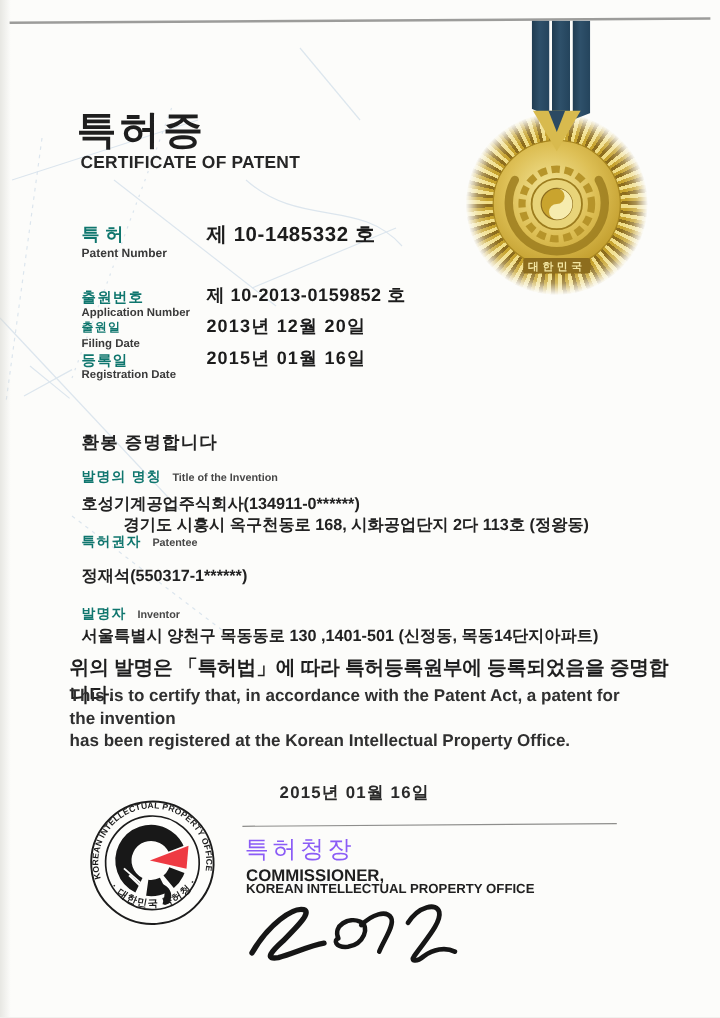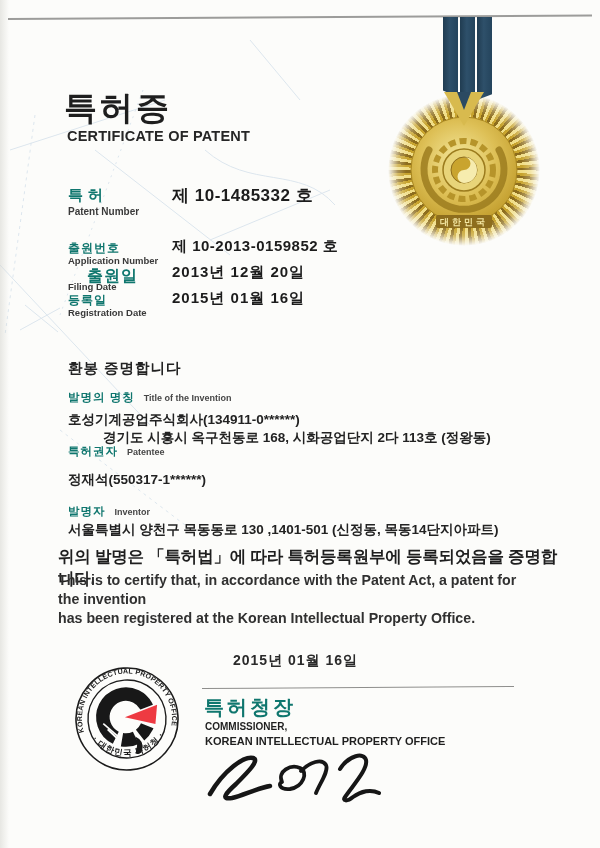--- a/index.html
+++ b/index.html
@@ -36,21 +36,21 @@
   .val{font-weight:700;color:#1c1c1c;}
 
   .f-patent-ko{left:68px;top:186px;font-size:15px;letter-spacing:5px;}
   .f-patent-en{left:68px;top:206px;font-size:10px;}
   .f-patent-val{left:172px;top:184px;font-size:17px;letter-spacing:.5px;}
 
   .f-app-ko{left:68px;top:240px;font-size:12px;letter-spacing:1px;}
   .f-app-en{left:68px;top:255px;font-size:9.5px;}
   .f-app-val{left:172px;top:237px;font-size:15px;letter-spacing:.5px;}
 
-  .f-fil-ko{left:68px;top:266px;font-size:16px;letter-spacing:1px;margin-left:19px;}
+  .f-fil-ko{left:68px;top:266px;font-size:10px;letter-spacing:1px;}
   .f-fil-en{left:68px;top:281px;font-size:9.5px;}
   .f-fil-val{left:172px;top:263px;font-size:15px;letter-spacing:1px;}
 
   .f-reg-ko{left:68px;top:292px;font-size:12px;letter-spacing:1px;}
   .f-reg-en{left:68px;top:307px;font-size:9.5px;}
   .f-reg-val{left:172px;top:289px;font-size:15px;letter-spacing:1px;}
 
   .sec-label{display:flex;align-items:baseline;gap:9px;}
   .sec-label .lbl-ko{font-size:11.5px;letter-spacing:1px;}
   .sec-label .lbl-en{font-size:9px;font-weight:600;color:#474747;margin-top:48px;}
@@ -61,22 +61,22 @@
   .pat-addr{left:68px;top:429px;font-size:13.5px;font-weight:700;margin-left:35px;}
   .invr-label{left:68px;top:459px;}
   .invr-name{left:68px;top:471px;font-size:13.5px;font-weight:700;}
   .invr-addr{left:68px;top:489px;font-size:13.5px;font-weight:700;margin-top:32px;}
 
   .cert-ko{left:58px;top:546px;width:505px;font-size:16.5px;font-weight:700;color:#1e1e1e;letter-spacing:-.2px;}
   .cert-en{left:58px;top:571px;width:470px;font-size:14.2px;font-weight:700;color:#303030;line-height:19px;}
 
   .issue-date{left:233px;top:652px;font-size:14px;font-weight:700;letter-spacing:1px;color:#2a2a2a;}
   .sign-rule{left:202px;top:687px;width:312px;height:1.2px;background:#8e8e8c;transform:rotate(-0.4deg);}
-  .comm-ko{left:204px;top:694px;font-size:20px;font-weight:700;letter-spacing:3px;color:#0f766e;}
-  .comm-en1{left:205px;top:721px;font-size:10px;font-weight:700;color:#1f1f1f;}
+  .comm-ko{left:204px;top:694px;font-size:20px;font-weight:400;letter-spacing:3px;color:#8b5cf6;}
+  .comm-en1{left:205px;top:721px;font-size:14px;font-weight:700;color:#1f1f1f;}
   .comm-en2{left:205px;top:735px;font-size:11px;font-weight:700;color:#1f1f1f;}
 
   .sig-svg{left:198px;top:744px;}
   .seal-svg{left:74px;top:666px;transform:rotate(-4deg);}
   .medal-svg{left:386px;top:92px;}
   .bg-lines{left:0;top:0;}
 </style>
 </head>
 <body>
 

